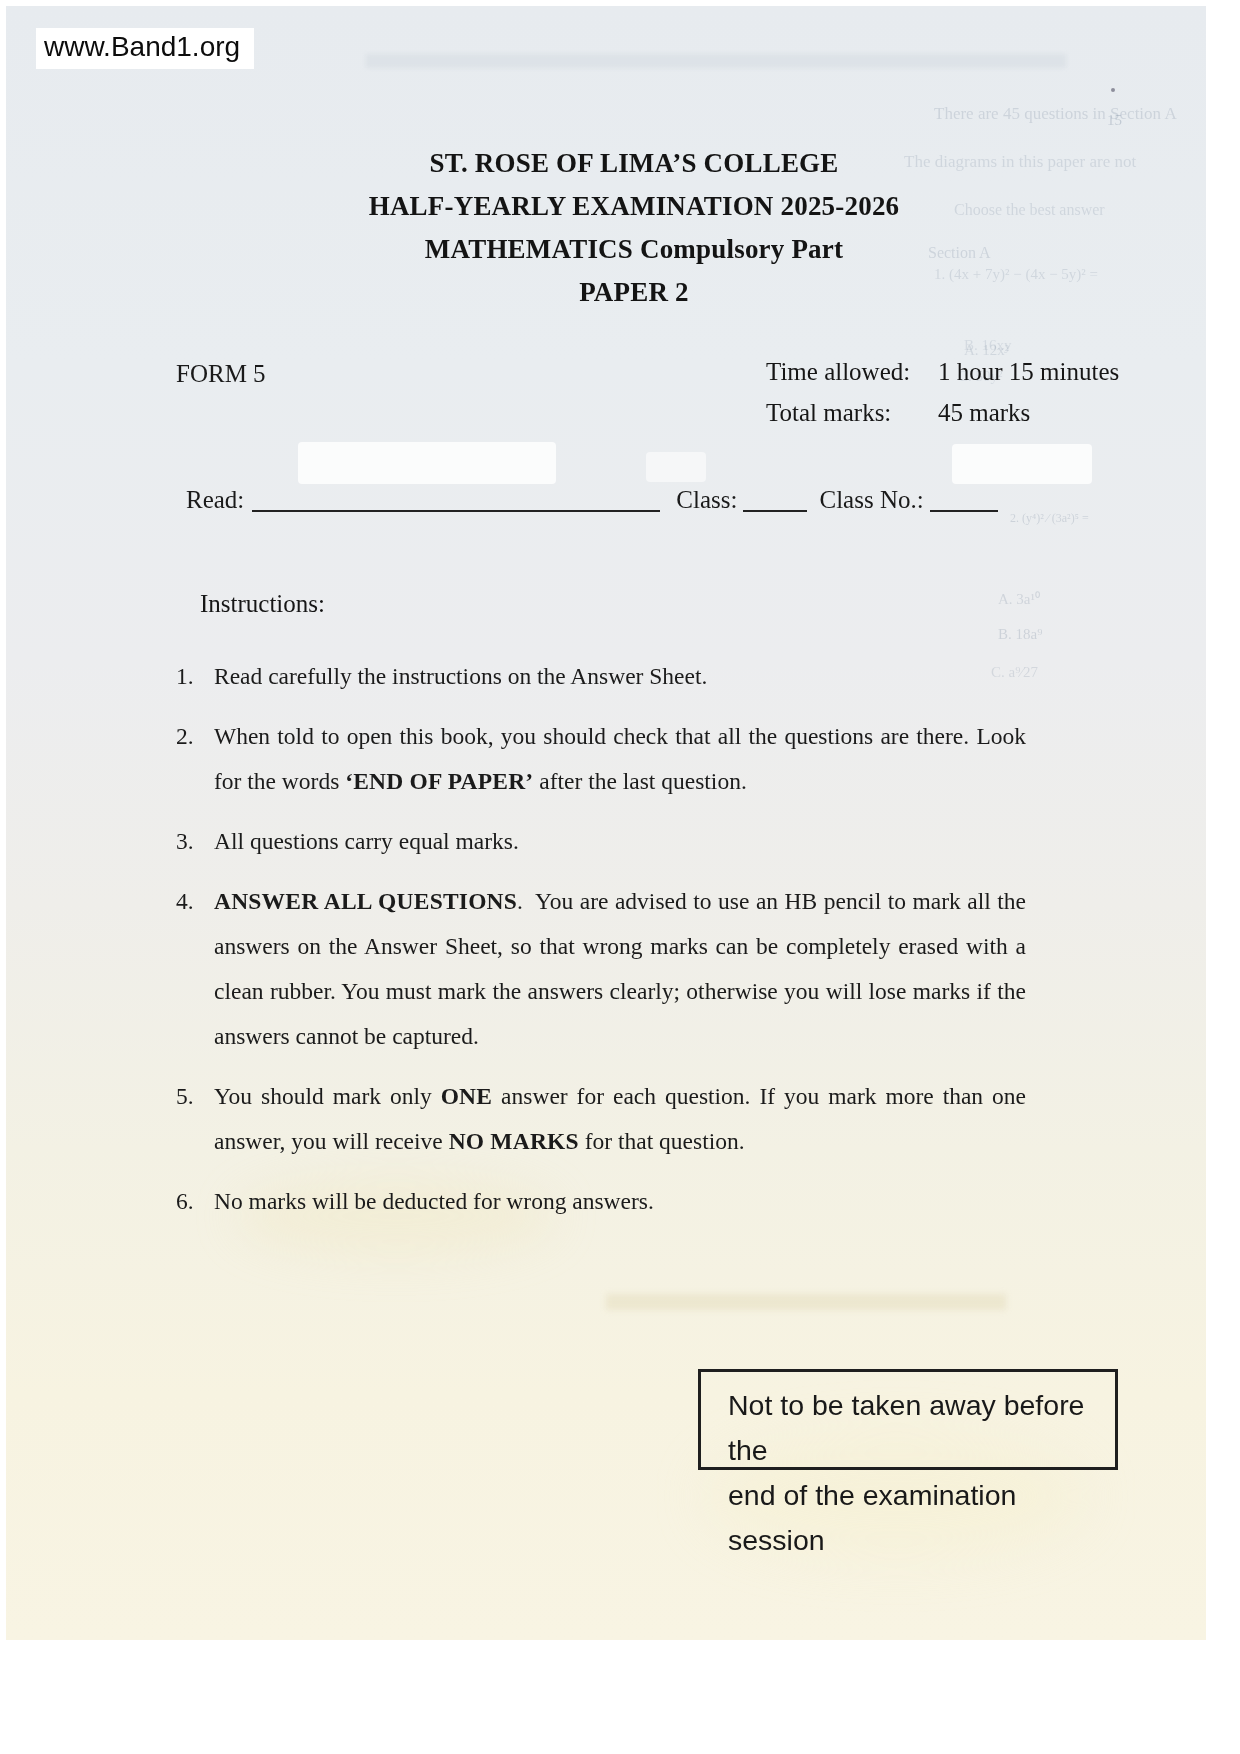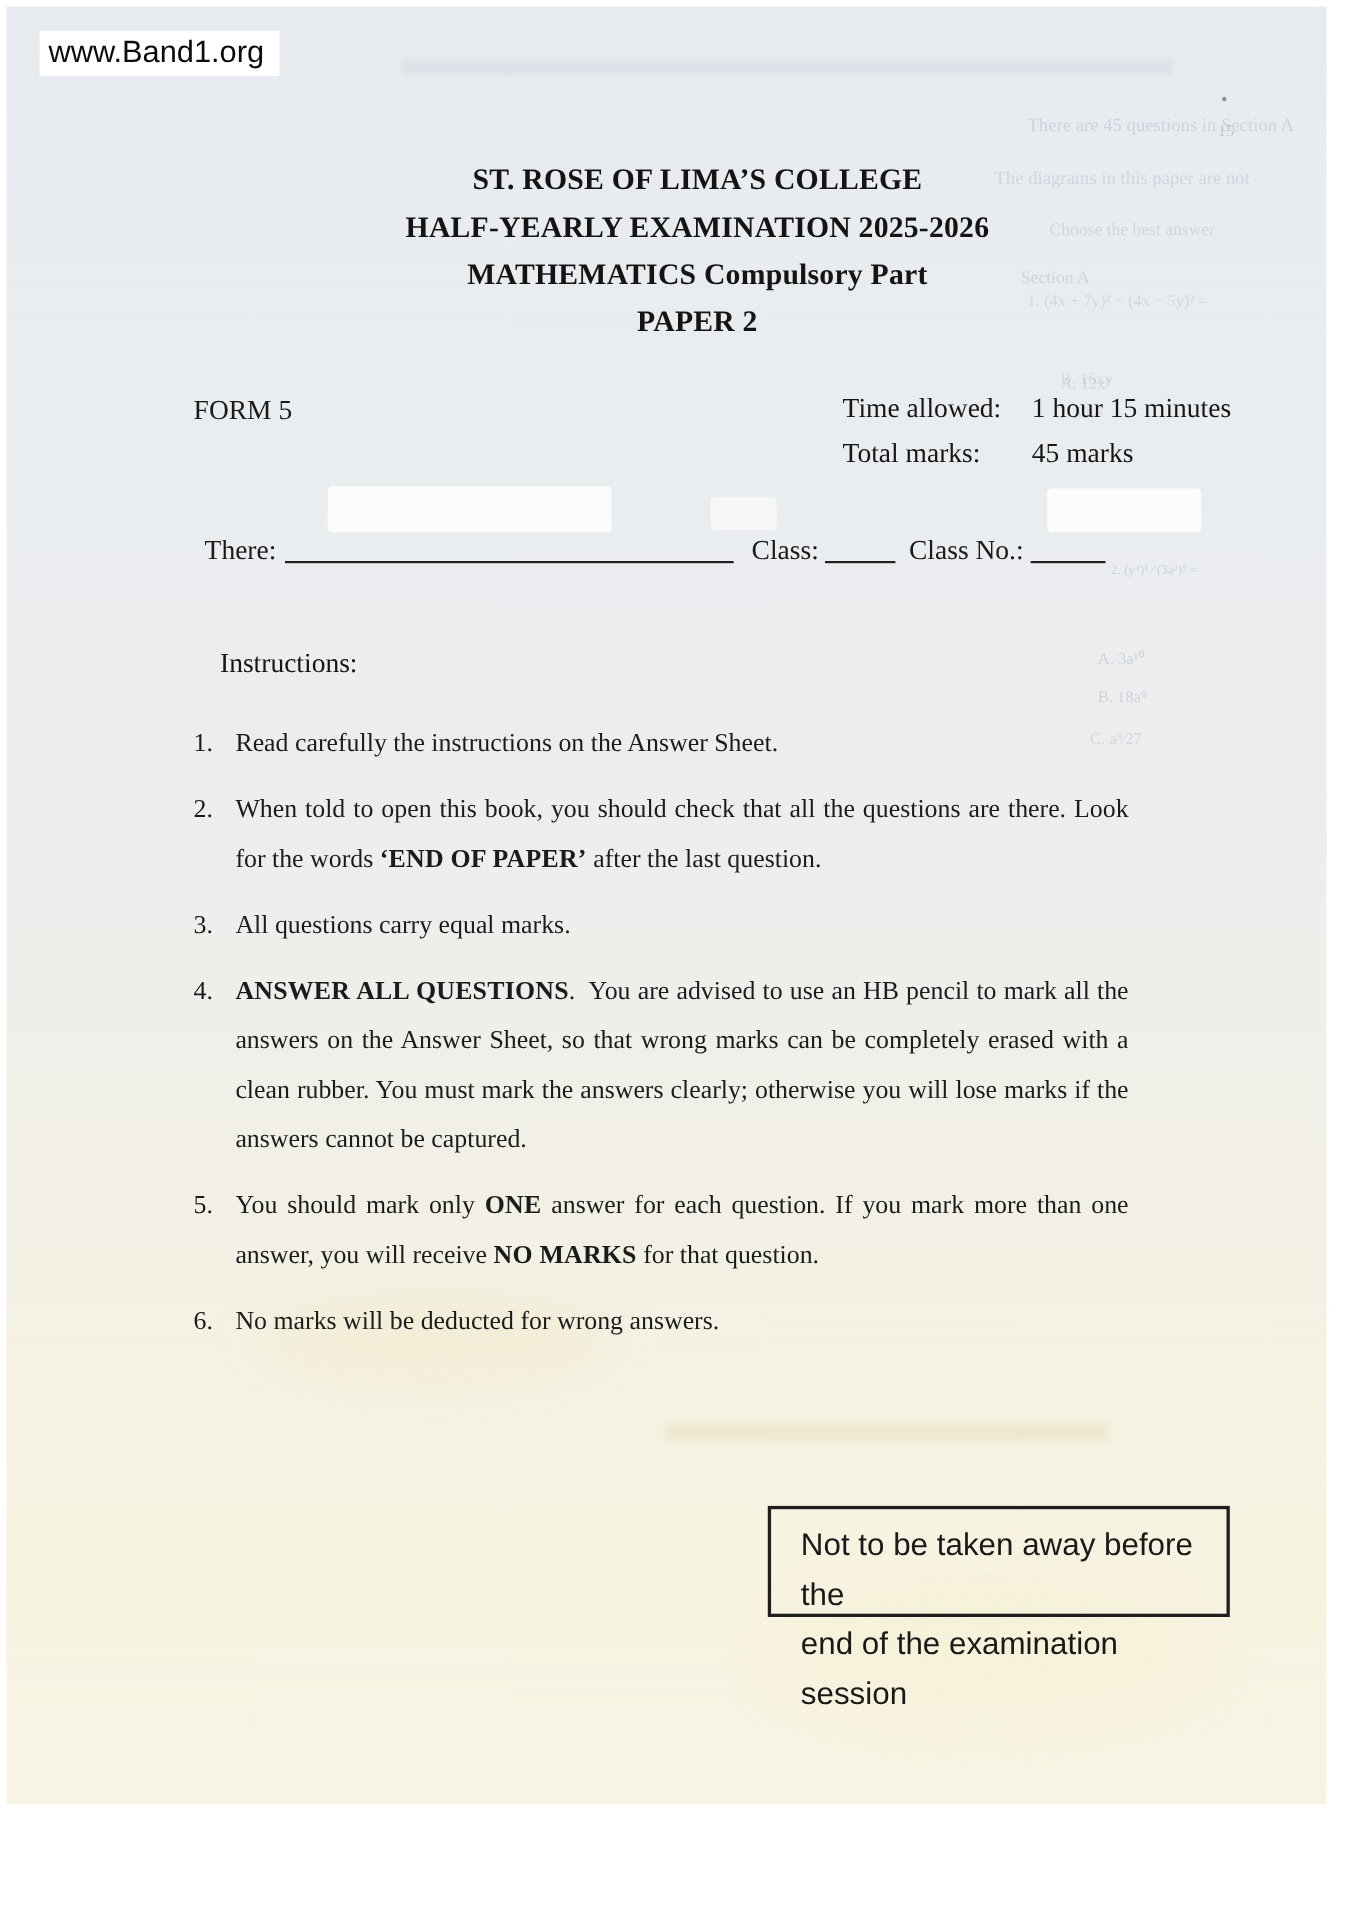--- a/index.html
+++ b/index.html
@@ -119,21 +119,21 @@
         <span class="meta-label">Time allowed:</span>
         <span>1 hour 15 minutes</span>
       </div>
       <div class="meta-row">
         <span class="meta-label">Total marks:</span>
         <span>45 marks</span>
       </div>
     </div>
 
     <div id="name-row">
-      <span>There:</span><span id="name-blank" class="blank"></span><span class="gap1"></span><span>Class:</span><span id="class-blank" class="blank"></span><span class="gap2"></span><span>Class No.:</span><span id="classno-blank" class="blank"></span>
+      <span>Read:</span><span id="name-blank" class="blank"></span><span class="gap1"></span><span>Class:</span><span id="class-blank" class="blank"></span><span class="gap2"></span><span>Class No.:</span><span id="classno-blank" class="blank"></span>
     </div>
 
     <div id="ins-heading">Instructions:</div>
 
     <div id="ins-list">
         <div class="ins-item">
           <span class="ins-num">1.</span>
           <div class="ins-text"><span>Read carefully the instructions on the Answer Sheet.</span></div>
         </div>
         <div class="ins-item">

